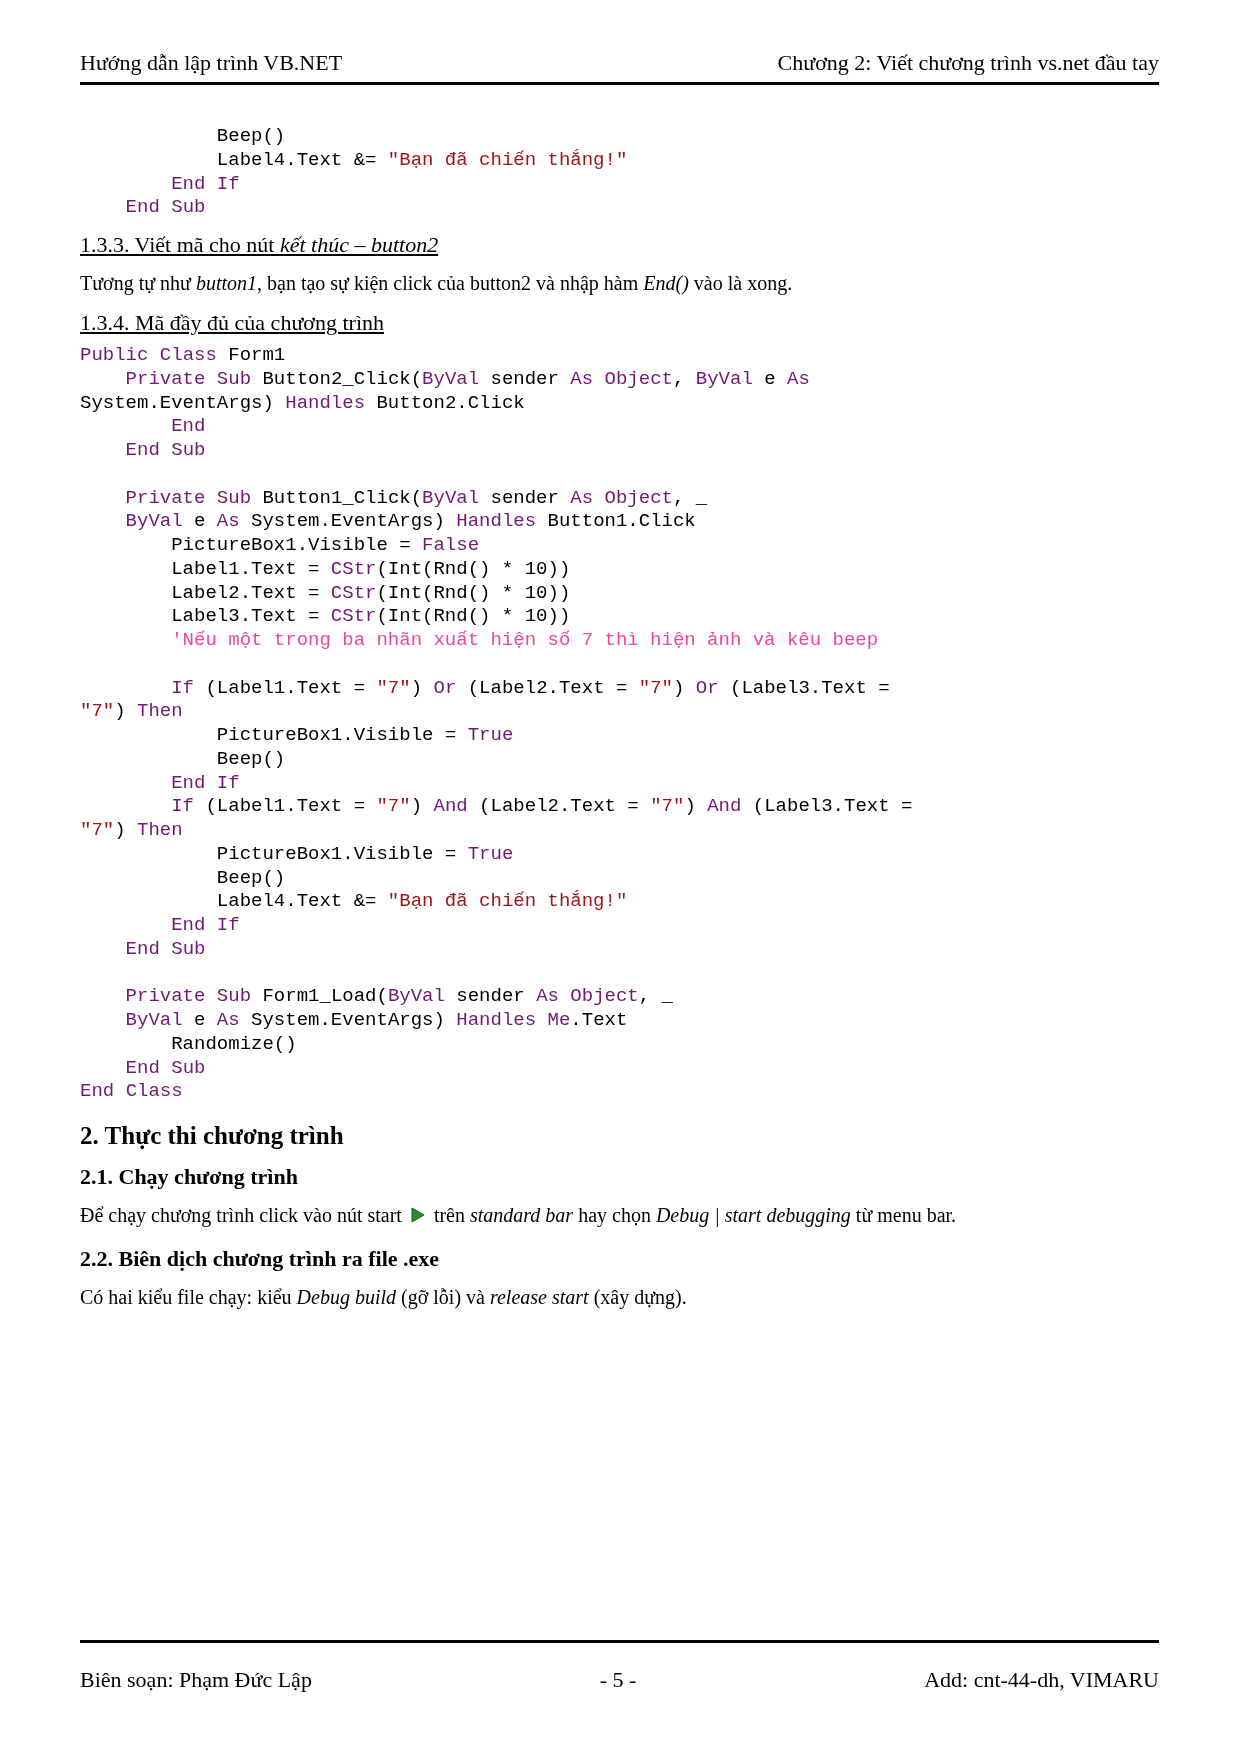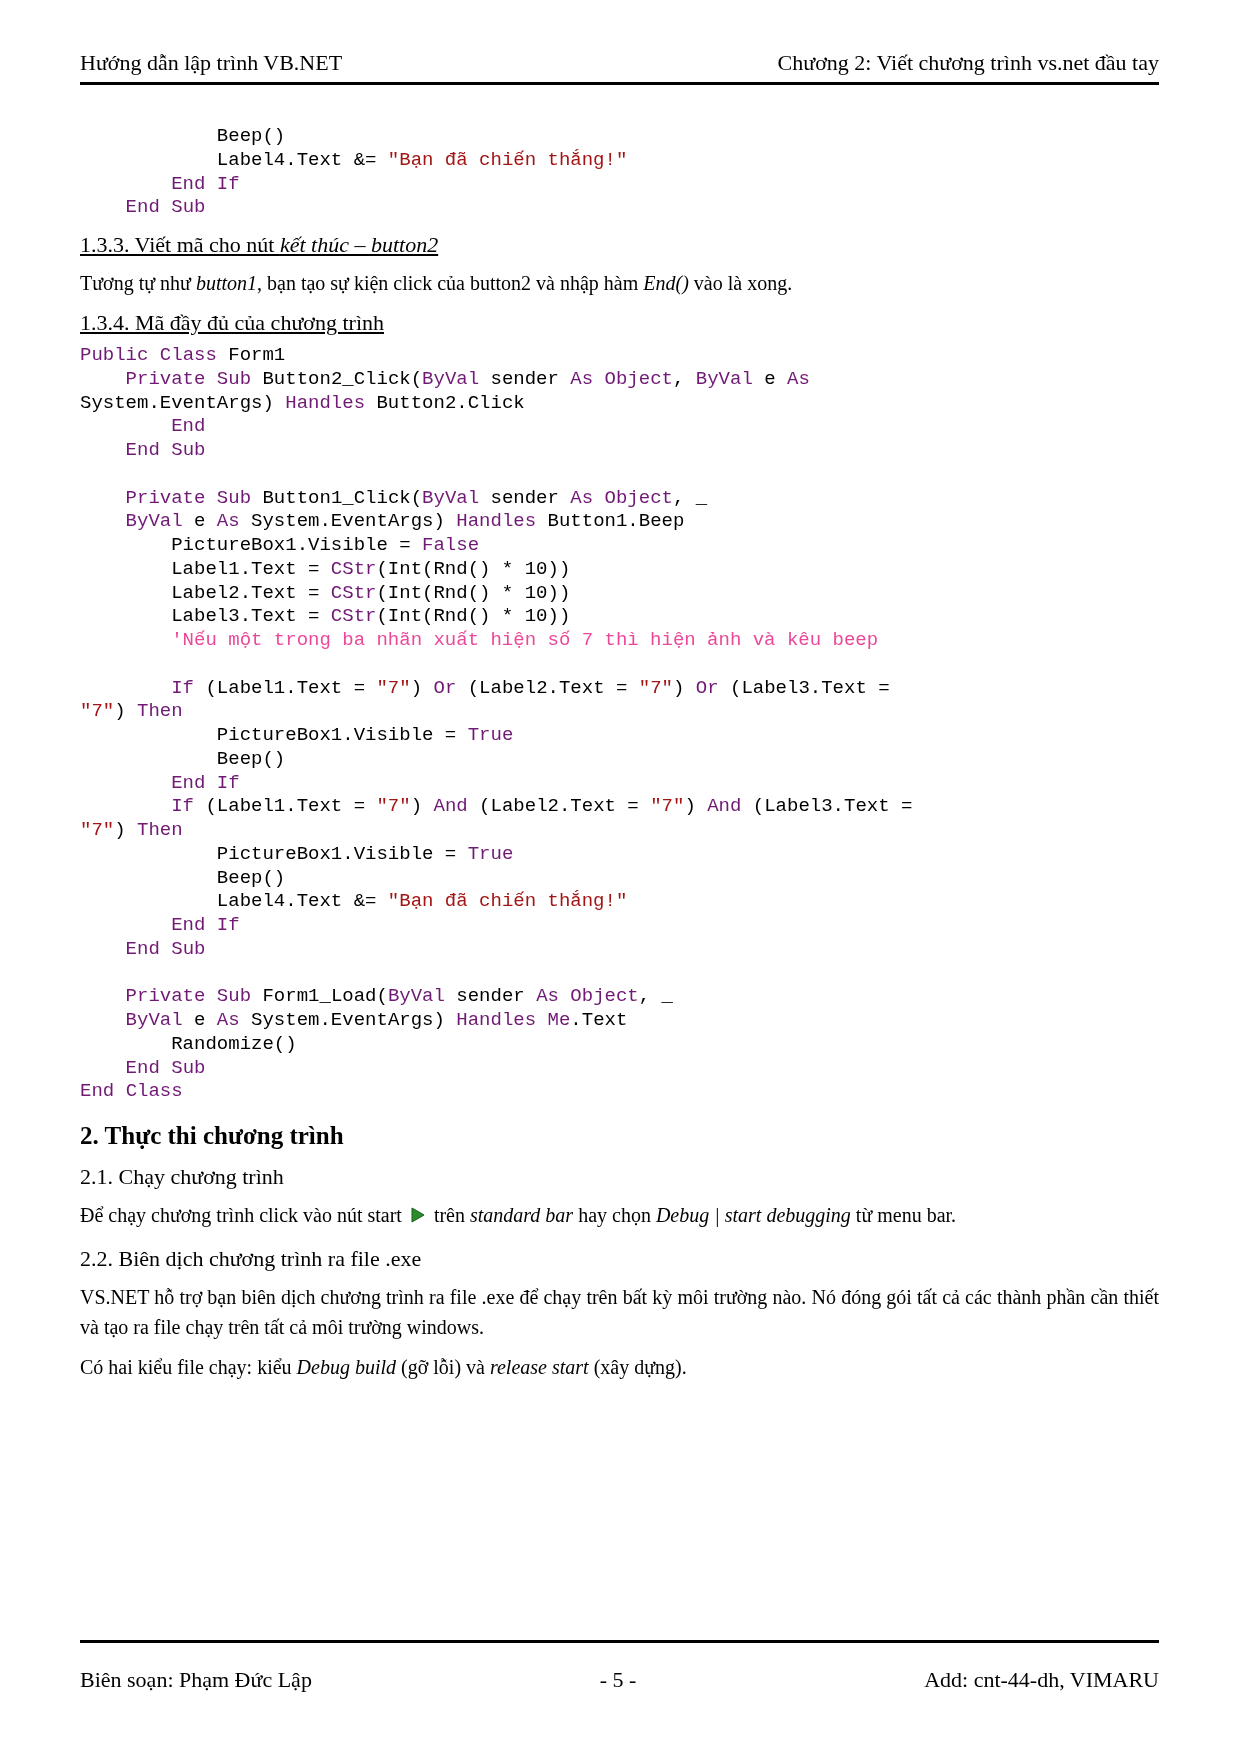--- a/index.html
+++ b/index.html
@@ -47,21 +47,21 @@
     margin: 10px 0;
     text-align: justify;
   }
   .h2 {
     font-size: 25px;
     font-weight: bold;
     margin: 18px 0 10px 0;
   }
   .h3 {
     font-size: 22px;
-    font-weight: normal;
+    font-weight: bold;
     margin: 14px 0 8px 0;
   }
   .italic { font-style: italic; }
   .play-icon {
     display: inline-block;
     vertical-align: -2px;
     margin: 0 2px;
   }
   .footer {
     position: absolute;
@@ -99,21 +99,21 @@
 
   <div class="section-u">1.3.4. Mã đầy đủ của chương trình</div>
 
   <div class="code"><span class="kw">Public</span><span> </span><span class="kw">Class</span><span> Form1</span>
 <span>    </span><span class="kw">Private</span><span> </span><span class="kw">Sub</span><span> Button2_Click(</span><span class="kw">ByVal</span><span> sender </span><span class="kw">As</span><span> </span><span class="kw">Object</span><span>, </span><span class="kw">ByVal</span><span> e </span><span class="kw">As</span>
 <span>System.EventArgs) </span><span class="kw">Handles</span><span> Button2.Click</span>
 <span>        </span><span class="kw">End</span>
 <span>    </span><span class="kw">End</span><span> </span><span class="kw">Sub</span>
 <span></span>
 <span>    </span><span class="kw">Private</span><span> </span><span class="kw">Sub</span><span> Button1_Click(</span><span class="kw">ByVal</span><span> sender </span><span class="kw">As</span><span> </span><span class="kw">Object</span><span>, _</span>
-<span>    </span><span class="kw">ByVal</span><span> e </span><span class="kw">As</span><span> System.EventArgs) </span><span class="kw">Handles</span><span> Button1.Beep</span>
+<span>    </span><span class="kw">ByVal</span><span> e </span><span class="kw">As</span><span> System.EventArgs) </span><span class="kw">Handles</span><span> Button1.Click</span>
 <span>        PictureBox1.Visible = </span><span class="kw">False</span>
 <span>        Label1.Text = </span><span class="kw">CStr</span><span>(Int(Rnd() * 10))</span>
 <span>        Label2.Text = </span><span class="kw">CStr</span><span>(Int(Rnd() * 10))</span>
 <span>        Label3.Text = </span><span class="kw">CStr</span><span>(Int(Rnd() * 10))</span>
 <span>        </span><span class="cmt">'Nếu một trong ba nhãn xuất hiện số 7 thì hiện ảnh và kêu beep</span>
 <span></span>
 <span>        </span><span class="kw">If</span><span> (Label1.Text = </span><span class="str">"7"</span><span>) </span><span class="kw">Or</span><span> (Label2.Text = </span><span class="str">"7"</span><span>) </span><span class="kw">Or</span><span> (Label3.Text = </span>
 <span class="str">"7"</span><span>) </span><span class="kw">Then</span>
 <span>            PictureBox1.Visible = </span><span class="kw">True</span>
 <span>            Beep()</span>
@@ -136,21 +136,20 @@
   <div class="h3">2.1. Chạy chương trình</div>
 
   <div class="para">
     <span>Để chạy chương trình click vào nút start </span><span class="play-icon"><svg width="18" height="18" viewBox="0 0 18 18">
           <polygon points="3,2 15,9 3,16" fill="#2a8c2a" stroke="#1a5c1a" stroke-width="1"></polygon>
         </svg></span><span> trên </span><span class="italic">standard bar</span><span> hay chọn </span><span class="italic">Debug | start debugging</span><span> từ menu bar.</span>
   </div>
 
   <div class="h3">2.2. Biên dịch chương trình ra file .exe</div>
 
-  <div class="para">VS.NET hỗ trợ bạn biên dịch chương trình ra file .exe để chạy trên bất kỳ môi trường nào. Nó đóng gói tất cả các thành phần cần thiết và tạo ra file chạy trên tất cả môi trường windows.</div>
 
   <div class="para">
     <span>Có hai kiểu file chạy: kiểu </span><span class="italic">Debug build</span><span> (gỡ lỗi) và  </span><span class="italic">release start</span><span> (xây dựng).</span>
   </div>
 
   <div class="footer">
     <div>Biên soạn: Phạm Đức Lập</div>
     <div>- 5 -</div>
     <div>Add: cnt-44-dh, VIMARU</div>
   </div>

